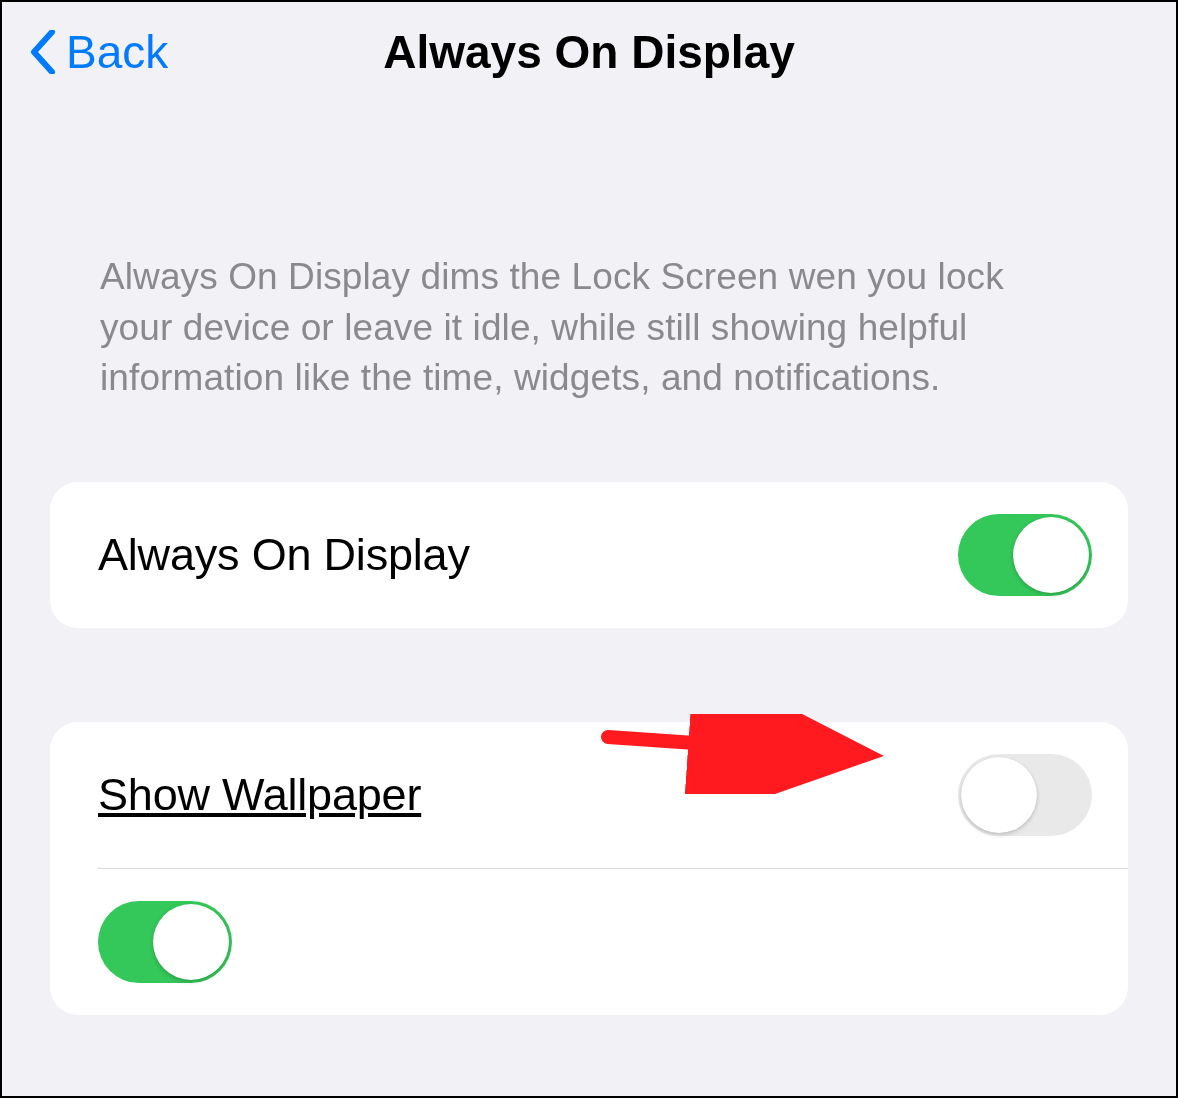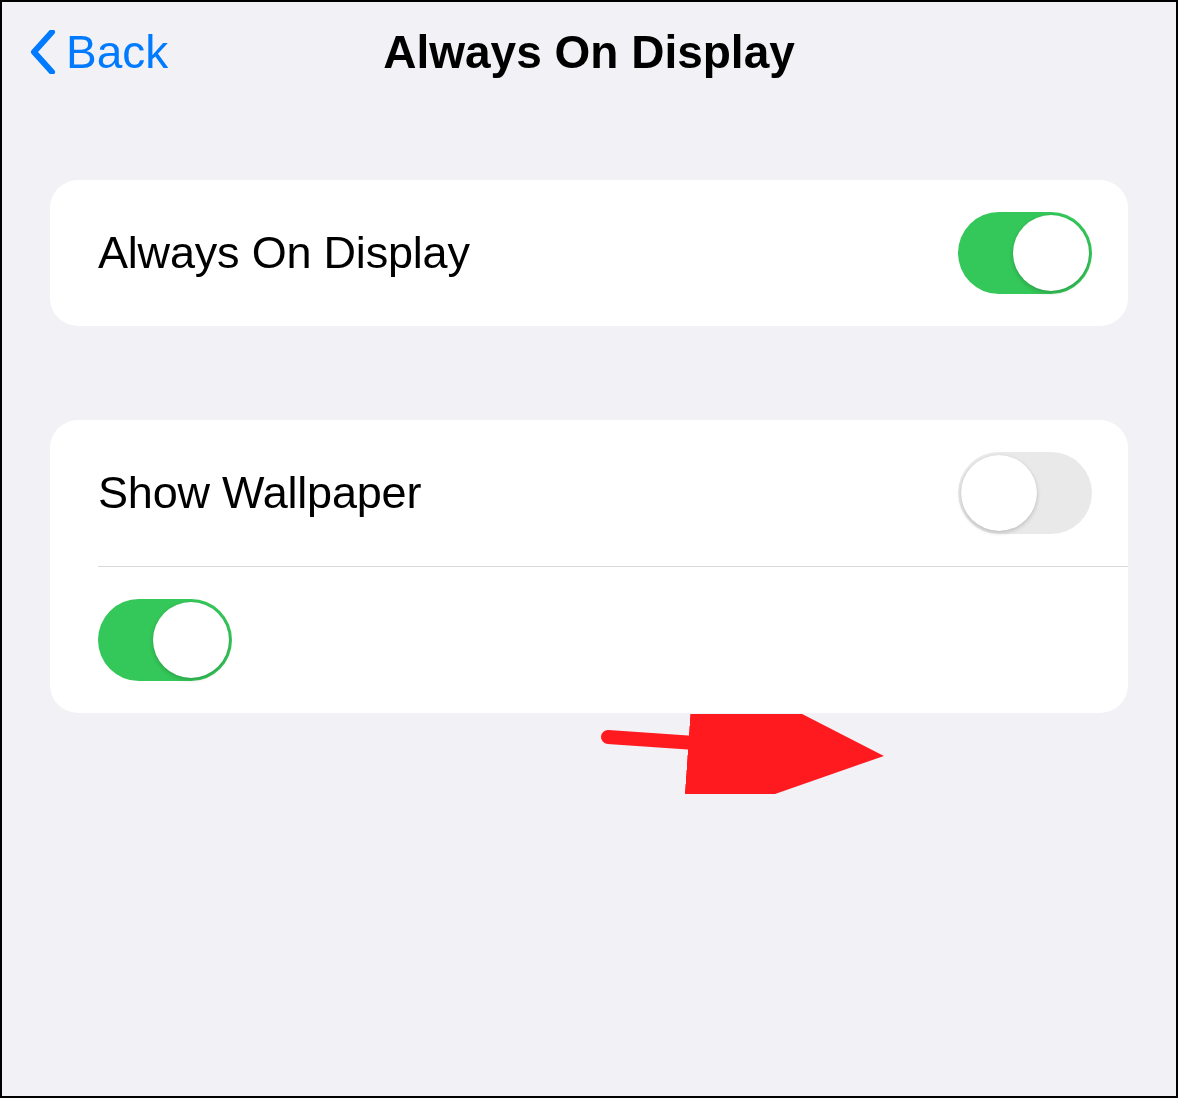--- a/index.html
+++ b/index.html
@@ -63,20 +63,21 @@
       letter-spacing: 0.1px;
     }
     .group {
       margin: 78px 48px 0 48px;
       background: #fff;
       border-radius: 28px;
       overflow: hidden;
     }
     .group.group2 {
       margin-top: 94px;
+      text-decoration: underline;
     }
     .row {
       display: flex;
       align-items: center;
       justify-content: space-between;
       padding: 32px 36px 32px 48px;
       min-height: 128px;
     }
     .row-label {
       font-size: 45px;
@@ -132,20 +133,21 @@
   <div class="navbar">
     <div class="back-btn">
       <svg class="chevron-left" viewBox="0 0 26 44">
         <polyline points="22,2 4,22 22,42" fill="none" stroke="#007aff" stroke-width="6" stroke-linecap="round" stroke-linejoin="round"></polyline>
       </svg>
       <span>Back</span>
     </div>
     <div class="nav-title">Always On Display</div>
   </div>
 
+  <div class="description">Always On Display dims the Lock Screen wen you lock your device or leave it idle, while still showing helpful information like the time, widgets, and notifications.</div>
 
   <div class="group">
     <div class="row">
       <span class="row-label">Always On Display</span>
       <div class="toggle toggle-on">
         <div class="knob"></div>
       </div>
     </div>
   </div>
 

